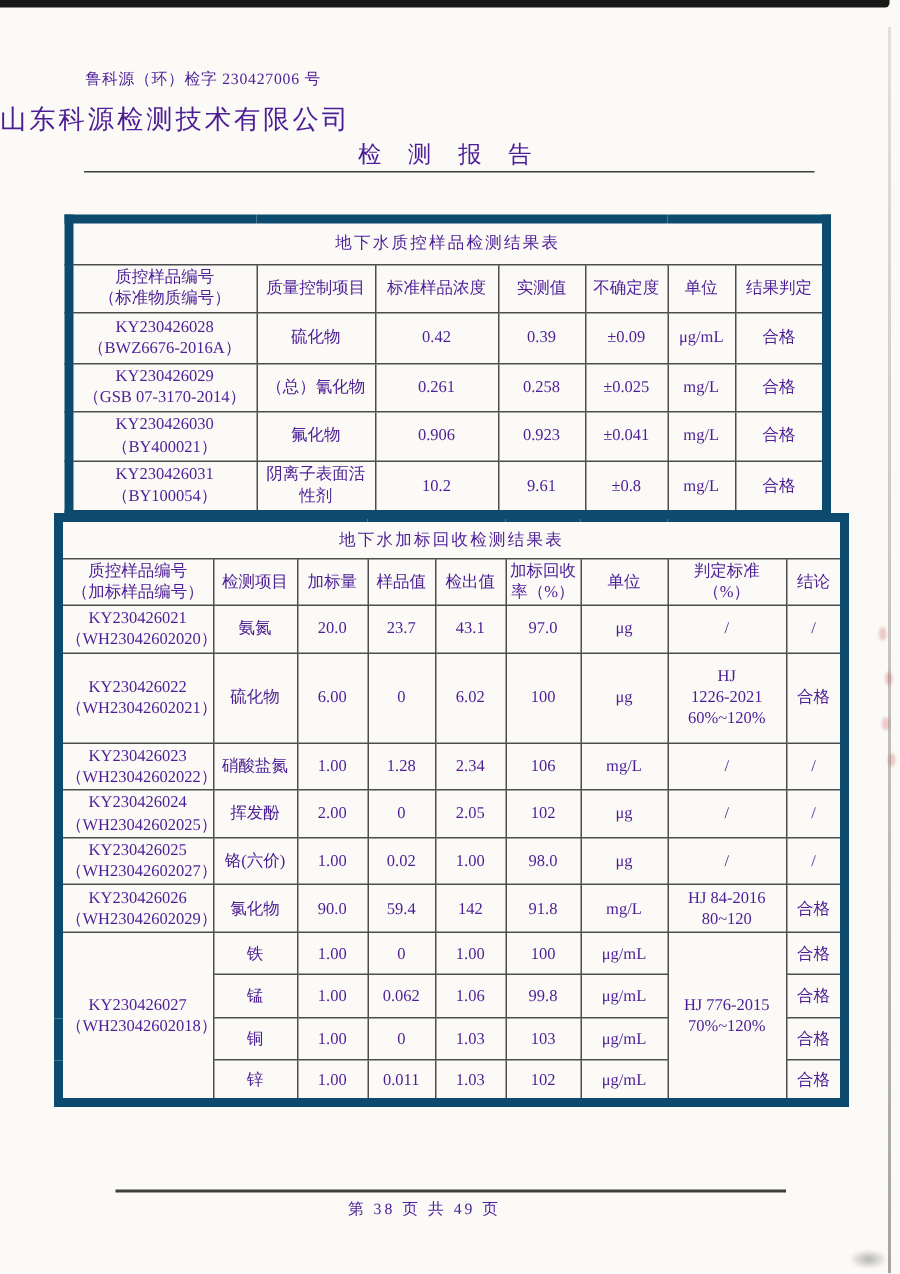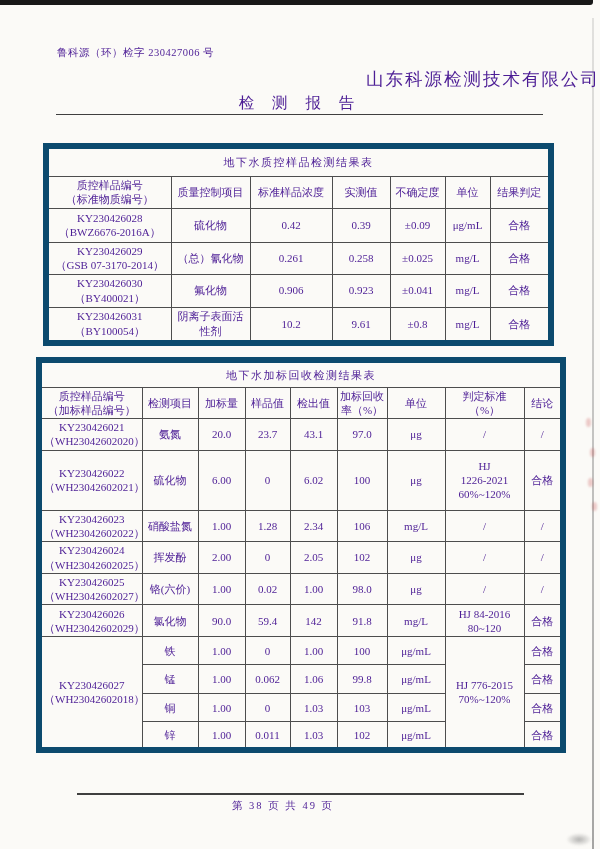--- a/index.html
+++ b/index.html
@@ -12,34 +12,34 @@
   
   .top-strip{position:absolute;left:0;top:0;width:593px;height:5px;background:#181818;border-radius:0 0 3px 0;}
   .right-edge{position:absolute;left:592px;top:18px;bottom:0;width:2px;
     background:linear-gradient(180deg,rgba(110,110,110,.18) 0%,rgba(100,100,100,.38) 55%,rgba(80,80,80,.5) 100%);}
   .red-mark{position:absolute;width:5px;height:9px;border-radius:50%;
     background:rgba(196,72,72,.28);filter:blur(1.2px);}
   .corner-smudge{position:absolute;left:566px;top:833px;width:26px;height:13px;
     background:radial-gradient(ellipse at center,rgba(90,90,90,.45),rgba(90,90,90,0) 70%);filter:blur(1px);}
   
   .doc-number{position:absolute;left:57px;top:46px;font-size:10.5px;letter-spacing:.5px;}
-  .company-name{position:absolute;left:0;top:67px;width:600px;text-align:right;
+  .company-name{position:absolute;left:0;top:67px;width:600px;text-align:left;
     font-size:17.5px;letter-spacing:2px;}
   .report-title{position:absolute;left:0;top:93px;width:600px;text-align:center;
     font-size:15.5px;letter-spacing:7px;}
   .header-rule{position:absolute;left:56px;top:114px;width:487px;height:1.4px;background:#3f3f3f;}
   
   table.rpt{position:absolute;border-collapse:collapse;table-layout:fixed;border:6px solid #0c4a6e;}
   table.rpt td{border:1px solid #4d4d4d;text-align:center;vertical-align:middle;
     font-size:11px;line-height:1.3;padding:1px 2px;overflow:hidden;}
   td.ttl{font-size:11.5px;letter-spacing:1.5px;}
   td.idcell{font-size:10.5px;line-height:1.45;margin-left:24px;}
   .bl{display:block;}
   .t1{left:43px;top:143px;width:505px;}
-  .t2{left:36px;top:357px;width:524px;}
+  .t2{left:36px;top:342px;width:524px;}
   
   .r30{height:30px}.r32{height:32px}.r34{height:34px}.r33{height:33px}.r36{height:36px}
   .r27{height:27px}.r29{height:29px}.r60{height:60px}.r28{height:28px}
   
   .footer-rule{position:absolute;left:77px;top:793px;width:447px;height:1.5px;background:#3f3f3f;}
   .page-number{position:absolute;left:133px;top:799px;width:300px;text-align:center;
     font-size:10.5px;letter-spacing:2px;}
 </style>
 </head>
 <body>

